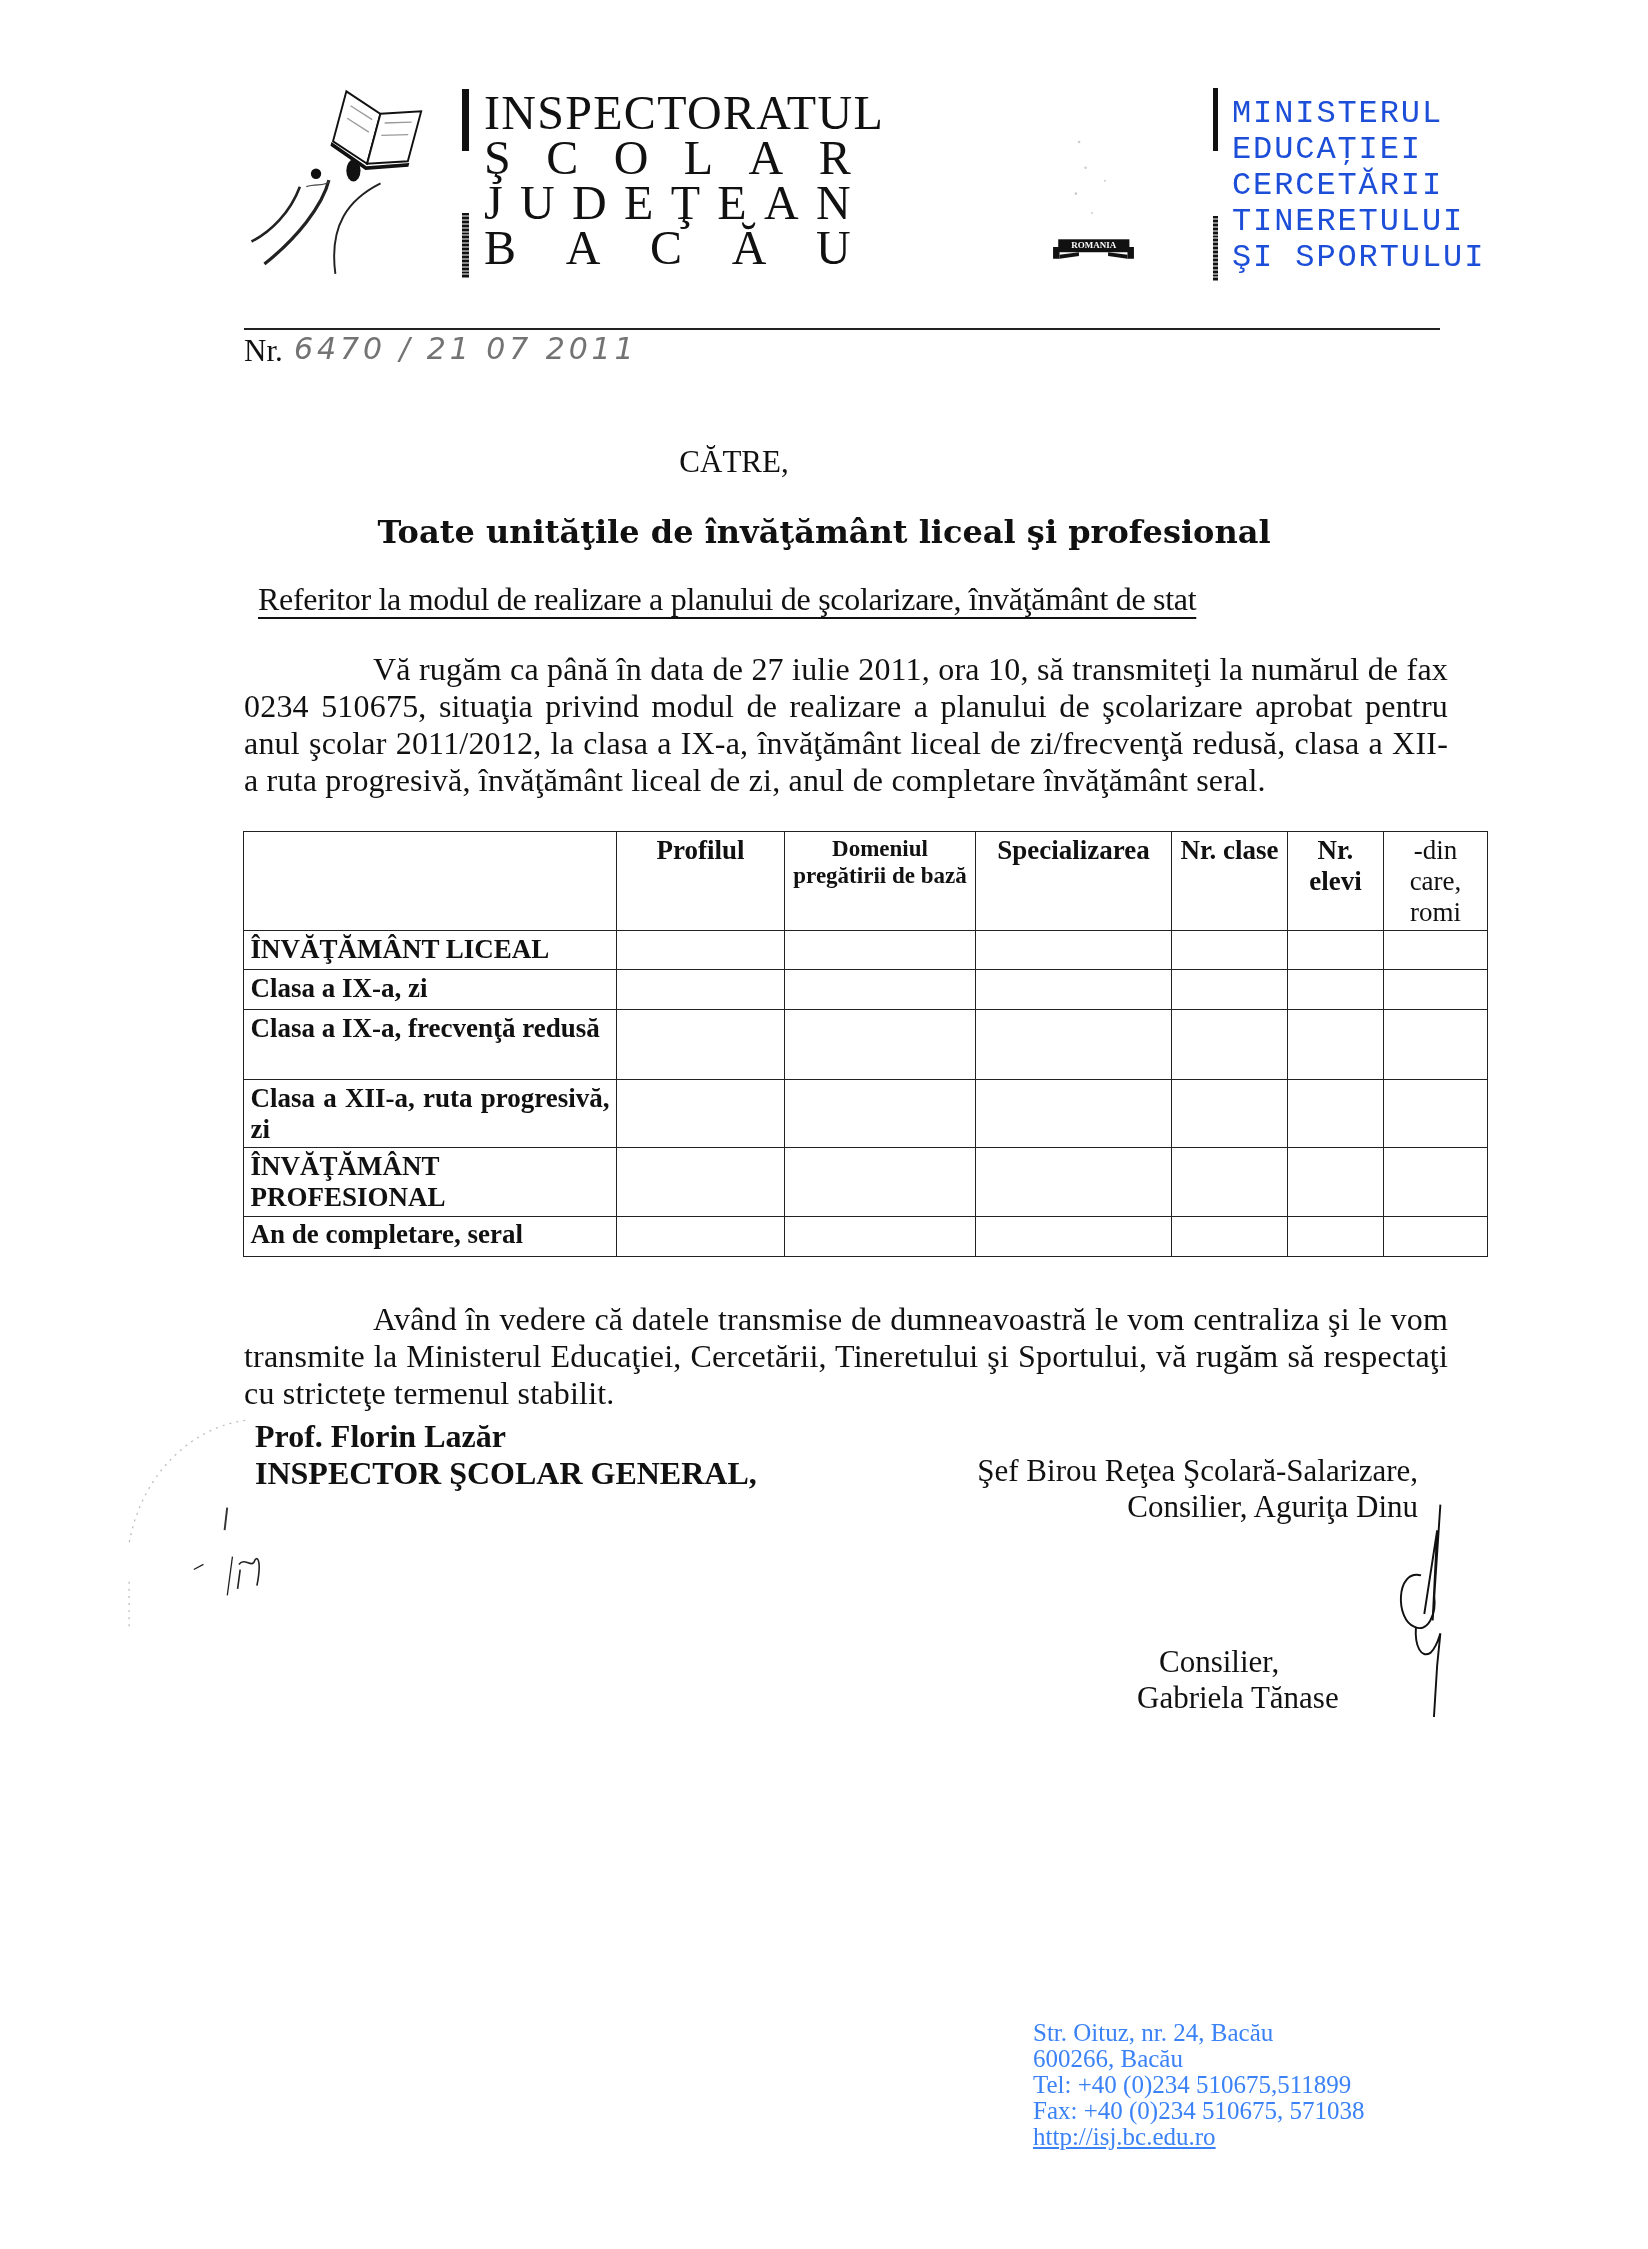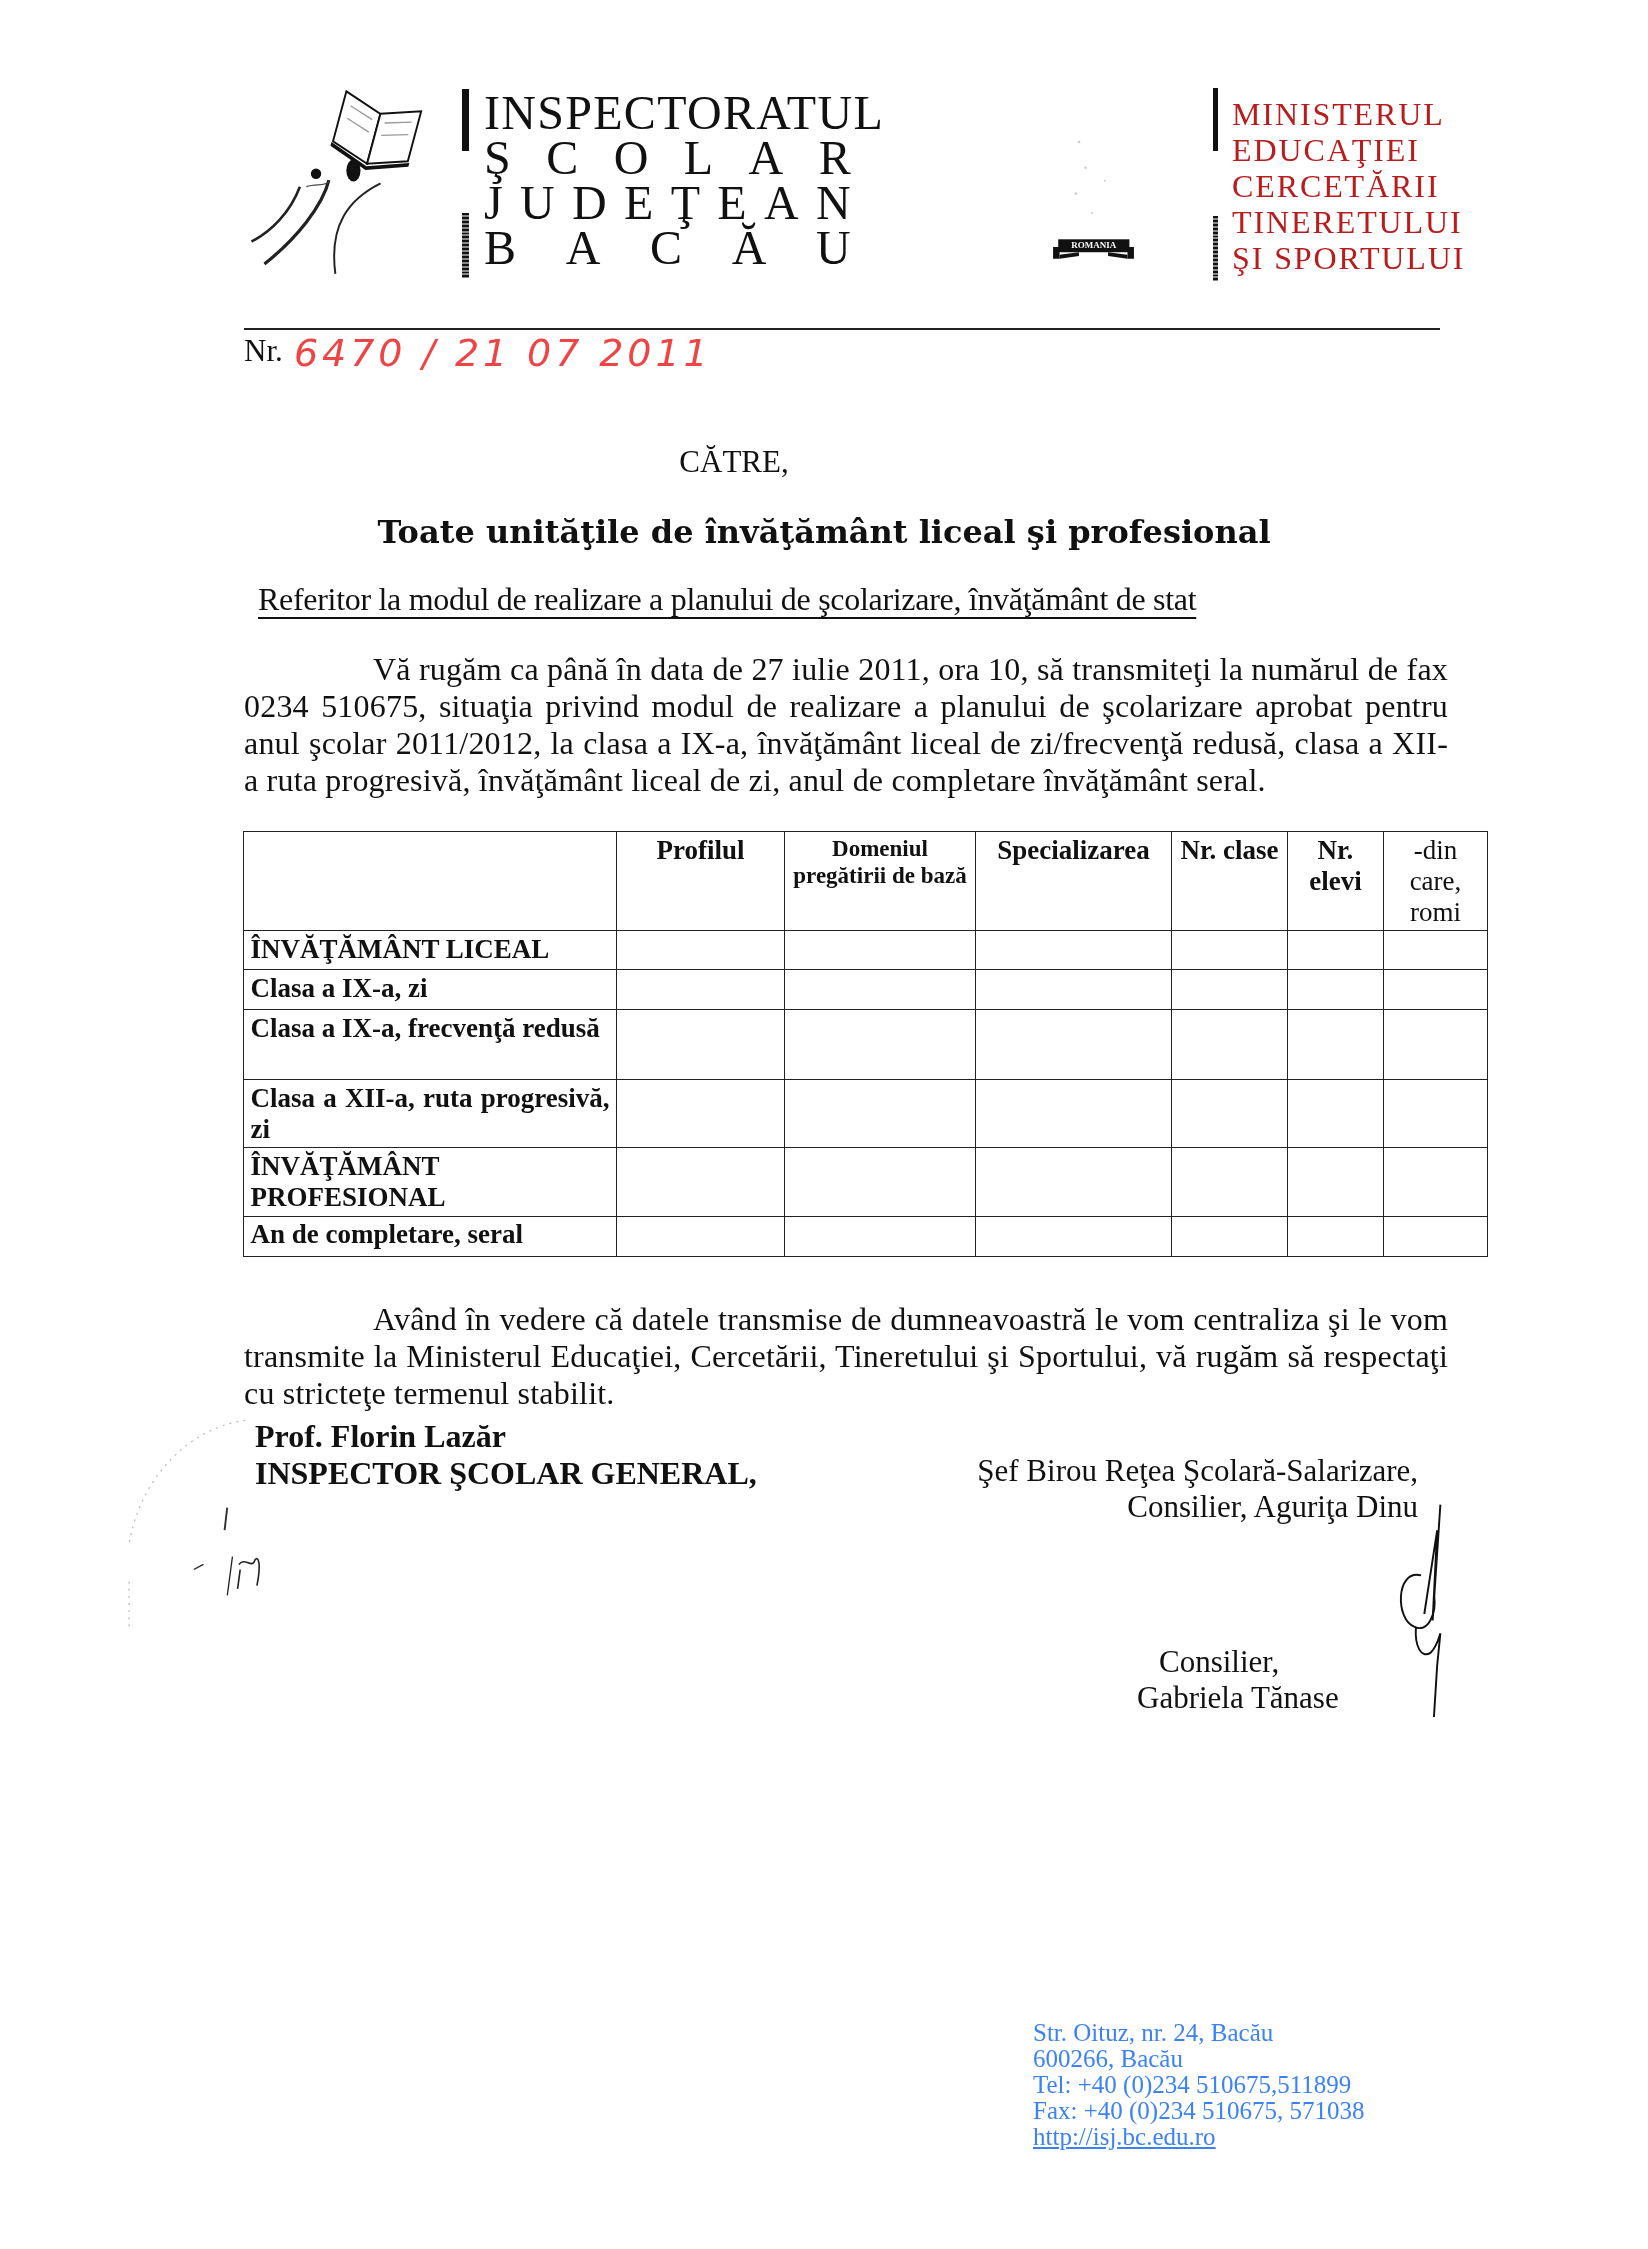--- a/index.html
+++ b/index.html
@@ -8,27 +8,27 @@
   .abs { position: absolute; }
 
   
   .logo-isj { left: 245px; top: 77px; width: 213px; height: 200px; }
   .bar { background: #111; width: 6.5px; }
   .bar.dotted { background: repeating-linear-gradient(#111 0 1.9px, #888 1.9px 3.9px); }
   .isj-line { font-family: "Liberation Serif", serif; font-size: 48px; letter-spacing: 1.3px; line-height: 45px; white-space: nowrap; }
   .isj-spread { display: flex; justify-content: space-between; width: 368px; }
 
   
-  .min-line { font-family: Liberation Serif, serif; font-size: 32px; line-height: 36px; letter-spacing: 1.9px; white-space: nowrap; color: #b91c1c; }
+  .min-line { font-family: Liberation Mono, monospace; font-size: 32px; line-height: 36px; letter-spacing: 1.9px; white-space: nowrap; color: #1d4ed8; }
   .romania-banner { left: 1053px; top: 238px; width: 81px; height: 22px; }
 
   .hr-top { left: 244px; top: 328px; width: 1196px; height: 1.9px; background: #222; }
 
   .nr-label { left: 244px; top: 333px; font-size: 31px; }
-  .nr-handwritten { left: 294px; top: 331px; font-family: "DejaVu Sans", sans-serif; font-style: italic; font-size: 38px; letter-spacing: 3.9px; color: #ef4444; }
+  .nr-handwritten { left: 294px; top: 331px; font-family: "DejaVu Sans", sans-serif; font-style: italic; font-size: 30px; letter-spacing: 3.9px; color: #737373; }
 
   .catre { left: 0; width: 1468px; top: 444px; text-align: center; font-size: 31px; }
   .title { left: 0; width: 1648px; top: 513px; text-align: center; font-size: 32px; font-weight: bold; font-family: "DejaVu Serif", serif; }
   .subject { left: 258px; top: 581px; font-size: 32px; text-decoration: underline; text-decoration-thickness: 1.9px; text-underline-offset: 6.5px; white-space: nowrap; letter-spacing: -0.3px; }
 
   .para { left: 244px; width: 1204px; font-size: 32px; line-height: 37px; text-align: justify; letter-spacing: 0.2px; }
   .para1 { top: 651px; text-indent: 129px; }
   .para2 { top: 1275px; text-indent: 129px; margin-top: 26px; }
 
   

